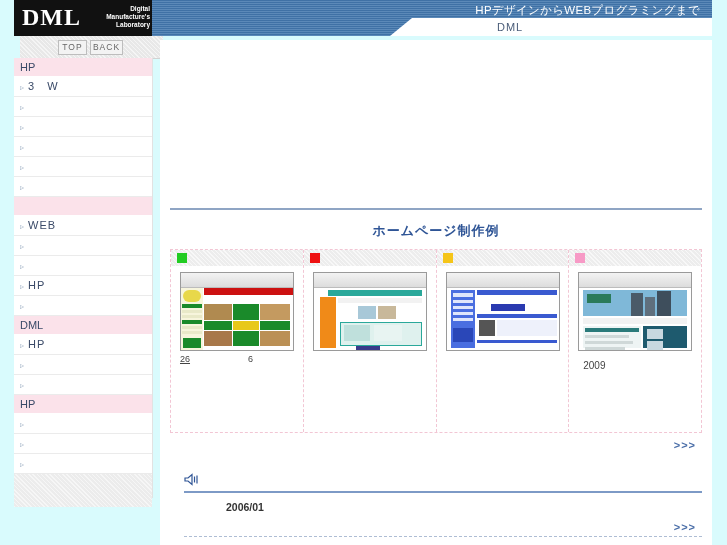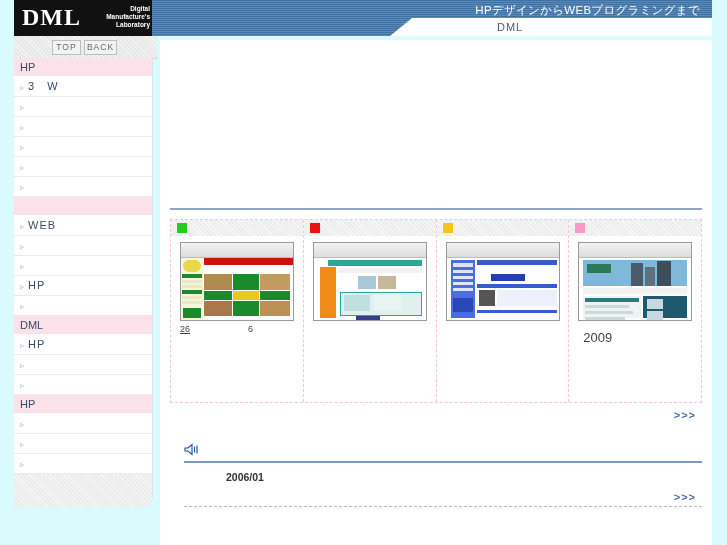--- a/index.html
+++ b/index.html
@@ -40,21 +40,21 @@
     position:absolute;right:12px;top:3px;
     font-size:11.5px;font-weight:normal;color:#fff;letter-spacing:0.3px;
   }
   #banner-dml{
     position:absolute;left:345px;top:21px;
     font-size:11px;color:#4a5c78;letter-spacing:1px;
   }
 
   
   #navbar{
-    position:absolute;left:14px;top:36px;width:143px;height:22px;
+    position:absolute;left:20px;top:36px;width:143px;height:22px;
     background:#e8e8e8;
     background-image:repeating-linear-gradient(45deg,rgba(255,255,255,.55) 0 1px,transparent 1px 3px);
     border-bottom:1px solid #d2d2d2;
     text-decoration:underline;
   }
   .navbtn{
     position:absolute;top:4px;height:13px;line-height:13px;
     border:1px solid #bdbdbd;background:#f3f3f3;
     font-size:8.5px;color:#666;text-align:center;letter-spacing:1px;
     cursor:pointer;
@@ -117,21 +117,21 @@
     position:absolute;left:9px;top:22px;width:112px;height:77px;
     border:1px solid #9a9a9a;background:#fff;overflow:hidden;
   }
   .thumb .tb-bar{height:14px;background:linear-gradient(to bottom,#f3f3f3,#dcdcdc);border-bottom:1px solid #bcbcbc;}
   .thumb .tb-body{position:absolute;left:0;top:15px;right:0;bottom:0;}
   .cap{
     position:absolute;left:9px;top:104px;width:118px;
     font-size:9px;color:#444;text-decoration:underline;
   }
   .cap .c2{position:absolute;left:68px;top:0;}
-  .cap-alt{position:absolute;left:14px;top:110px;font-size:13px;color:#444;}
+  .cap-alt{position:absolute;left:14px;top:110px;font-size:10px;color:#444;}
 
   .more{
     text-align:right;margin:6px 16px 0 0;
     font-size:11px;font-weight:bold;color:#4a6ea8;letter-spacing:1px;cursor:pointer;
   }
 
   #news{margin:22px 10px 0 24px;}
   #news-head{
     border-bottom:2px solid #7d9ac6;padding-bottom:2px;
     font-size:13px;font-weight:bold;color:#2f5596;letter-spacing:2px;
@@ -189,20 +189,21 @@
       <div class="nav-item"><span class="arw">▹</span><span class="lbl"></span></div>
       <div class="nav-item"><span class="arw">▹</span><span class="lbl"></span></div>
       <div id="sidebar-tail"></div>
     </div>
 
   <div id="main">
 
     <div id="main-blank"></div>
     <div id="rule-top"></div>
 
+    <div id="gallery-title">ホームページ制作例</div>
 
     <div id="gallery">
         <div class="cell">
           <div class="cell-bar">
             <div class="cell-chip" style="background: rgb(34, 204, 34);"></div>
           </div>
           <div class="thumb">
             <div class="tb-bar"></div>
             <div class="tb-body">
               <div style="position:absolute;left:0;top:0;width:22px;bottom:0;background:#f7f5dc"></div>

